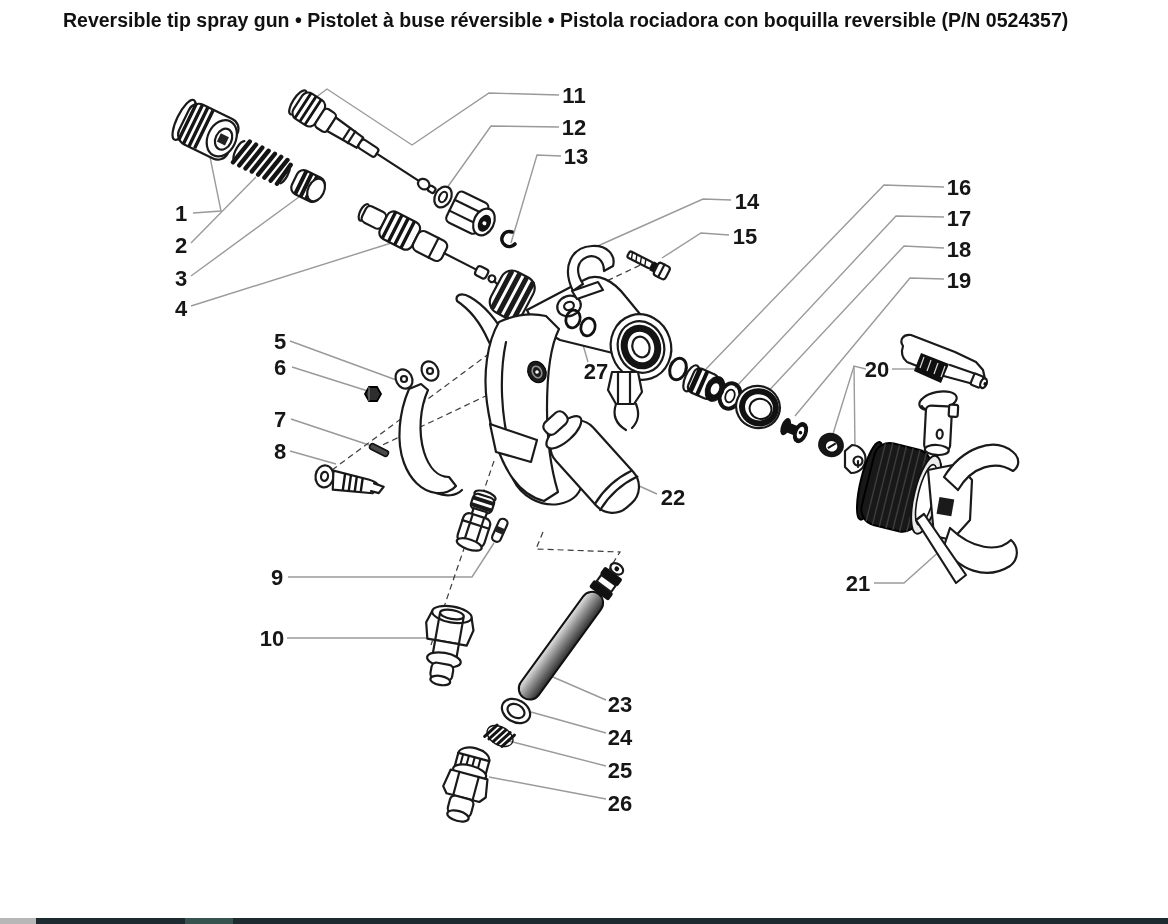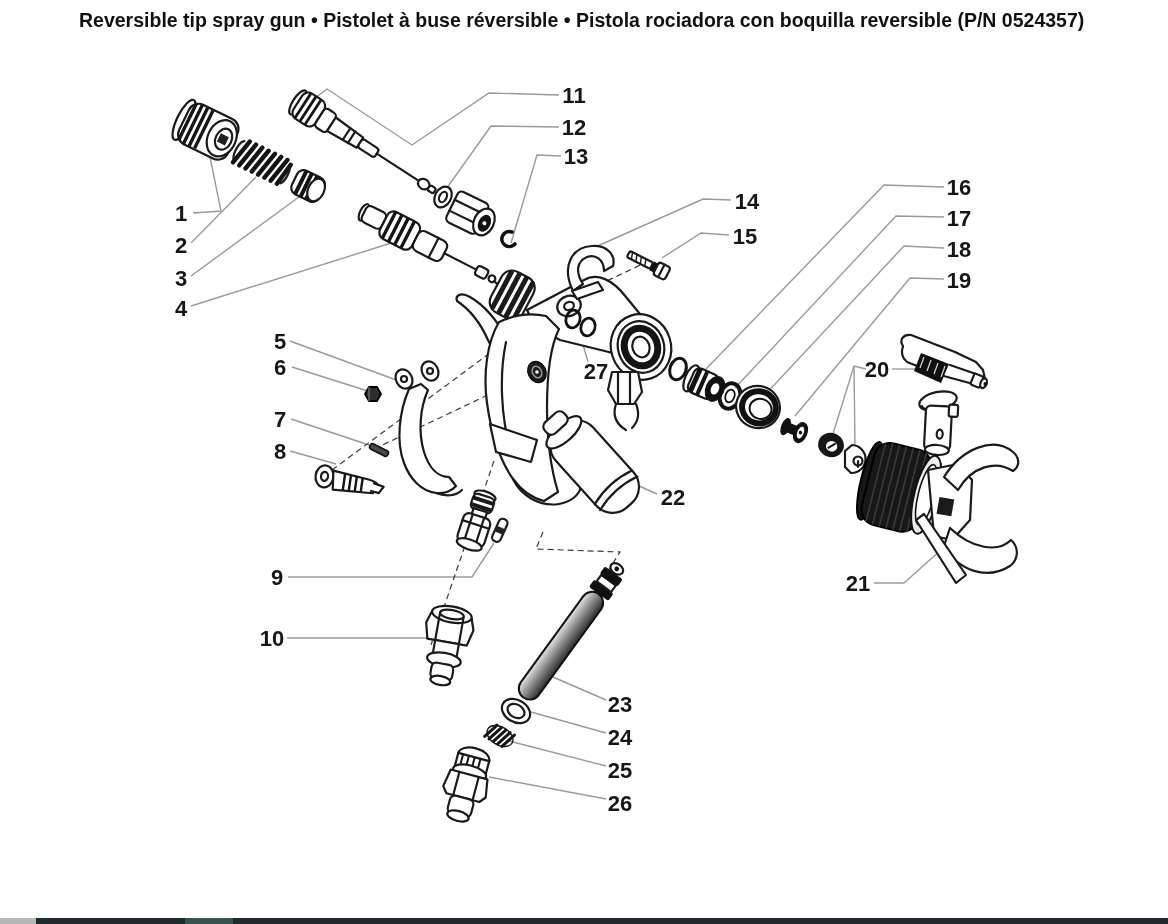--- a/index.html
+++ b/index.html
@@ -1,19 +1,19 @@
 <!DOCTYPE html>
 <html><head>
 <meta charset="utf-8">
 <style>
   html,body{margin:0;padding:0;background:#ffffff;}
   .page{position:relative;width:1168px;height:924px;background:#fff;overflow:hidden;
         font-family:"Liberation Sans",sans-serif;}
   .title{position:absolute;left:63px;top:9px;width:1090px;
-         font-size:19.5px;font-weight:bold;color:#111;letter-spacing:0px;white-space:nowrap;margin-left:16px;}
+         font-size:19.5px;font-weight:bold;color:#111;letter-spacing:0px;white-space:nowrap;}
   svg{position:absolute;left:0;top:0;}
   .ln{fill:none;stroke:#1a1a1a;stroke-width:2.2;stroke-linejoin:round;stroke-linecap:round;}
   .lnW{fill:#ffffff;stroke:#1a1a1a;stroke-width:2.2;stroke-linejoin:round;stroke-linecap:round;}
   .leader{fill:none;stroke:#9a9a9a;stroke-width:1.4;}
   .dash{fill:none;stroke:#3c3c3c;stroke-width:1.2;stroke-dasharray:6 4;}
   .num{font:bold 22px "Liberation Sans",sans-serif;fill:#161616;text-anchor:middle;}
   .footer{position:absolute;left:0;bottom:0;width:1168px;height:6px;display:flex;}
   .fseg1{width:36px;background:#b7b7b7;}
   .fseg2{width:149px;background:#1d2b31;}
   .fseg3{width:48px;background:#375350;}

